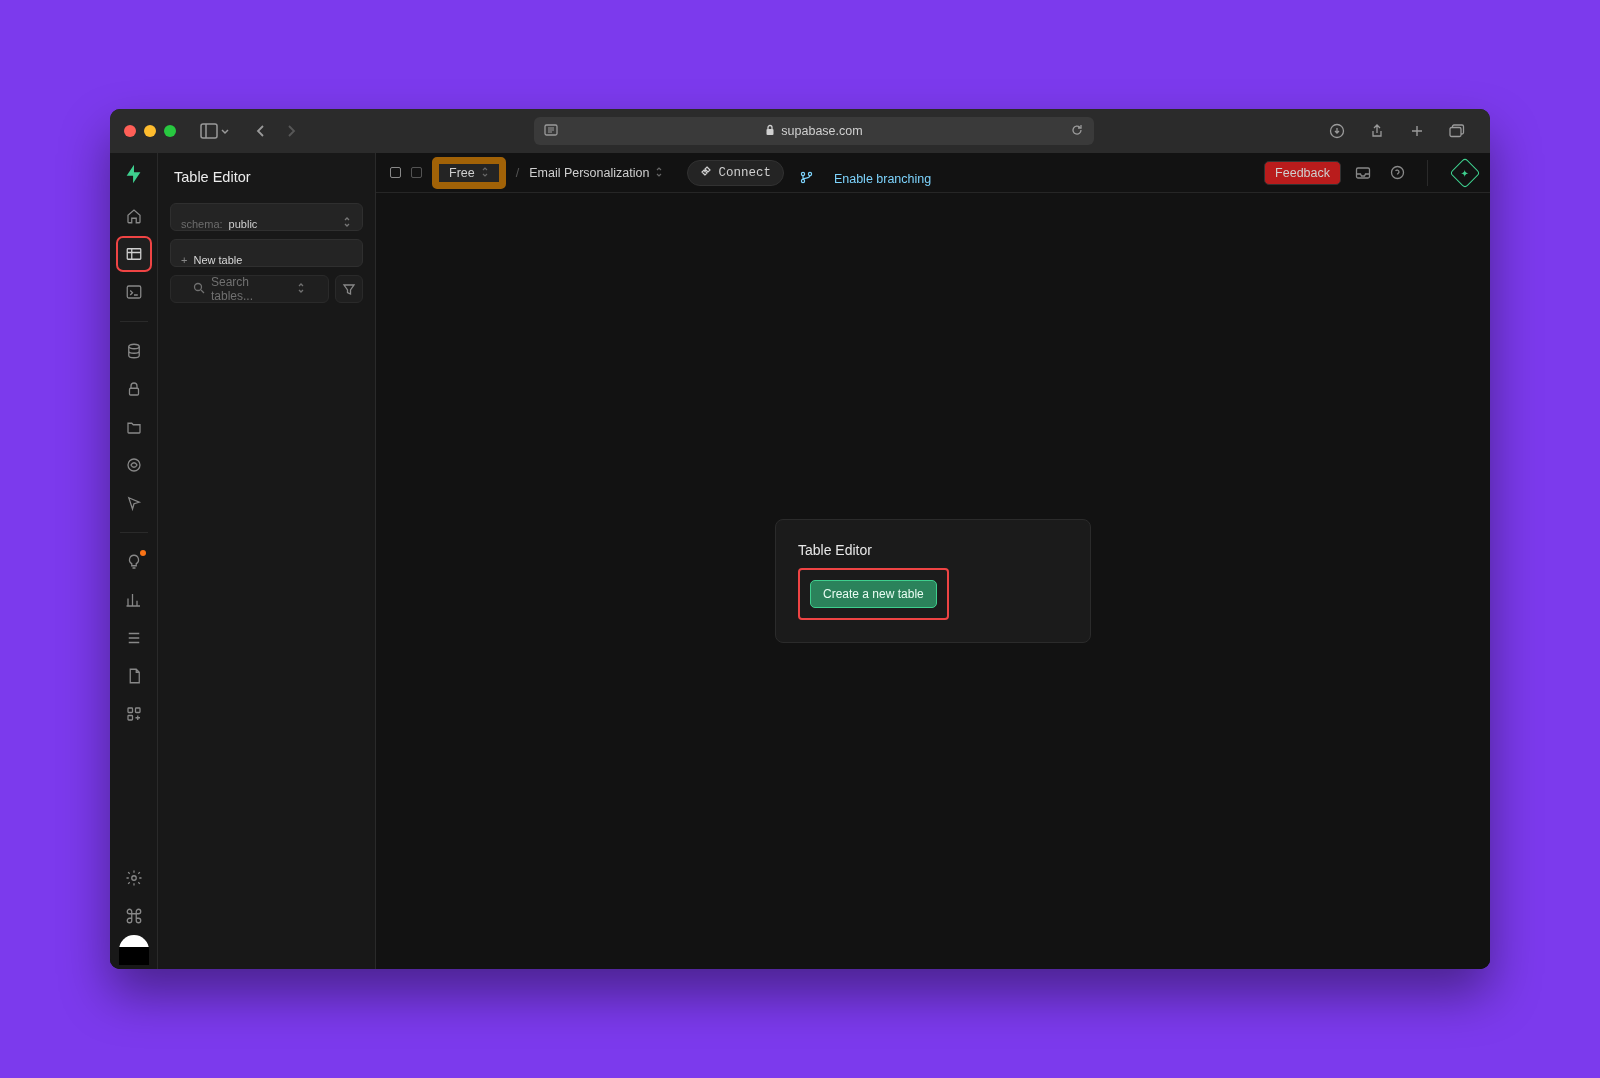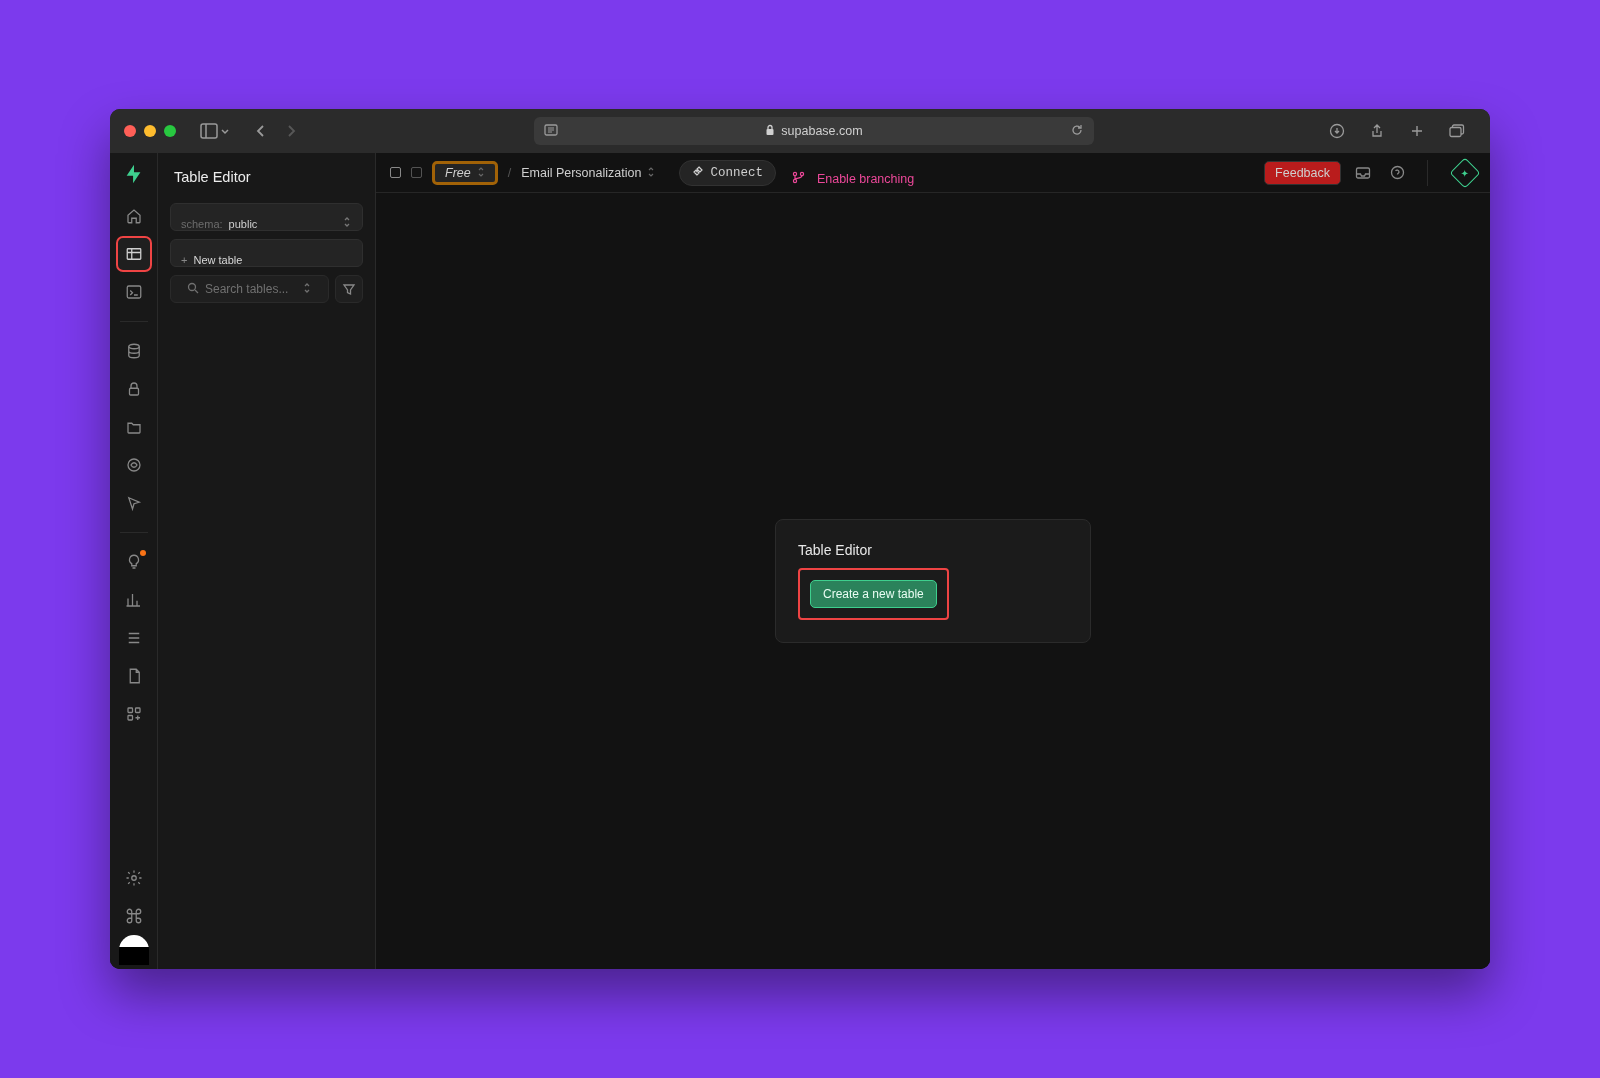--- a/index.html
+++ b/index.html
@@ -84,41 +84,41 @@
 .sidepanel-title { color: #ededed; font-size: 14.5px; font-weight: 500; margin: 4px 4px 10px; }
 .field-box {
   background: #242424; border: 1px solid #2f2f2f; border-radius: 6px;
   height: 28px; display: flex; align-items: flex-end; padding: 0 10px;
   color: #a5a5a5; font-size: 11px; gap: 6px;
 }
 .field-box .chev { margin-left: auto; color: #777; }
 .field-box.btn { color: #d8d8d8; }
 .field-box.btn .plus { color: #888; }
 .search-row { display: flex; gap: 6px; }
-.search-box { flex: 1; background: #1f1f1f; border: 1px solid #2a2a2a; border-radius: 6px; height: 28px; display: flex; align-items: center; padding: 0 16px; gap: 6px; color: #707070; font-size: 12px; }
+.search-box { flex: 1; background: #1f1f1f; border: 1px solid #2a2a2a; border-radius: 6px; height: 28px; display: flex; align-items: center; padding: 0 22px; gap: 6px; color: #707070; font-size: 12px; }
 .filter-btn { width: 28px; height: 28px; background: #1f1f1f; border: 1px solid #2a2a2a; border-radius: 6px; display:flex; align-items:center; justify-content:center; color:#888; }
 .schema-key { color: #6c6c6c; }
 .schema-val { color: #cfcfcf; }
 
 .main { flex: 1; display: flex; flex-direction: column; background: #121212; min-width: 0; }
 
 .topbar {
   height: 40px; border-bottom: 1px solid #262626;
   display: flex; align-items: center; padding: 0 14px; gap: 10px; font-size: 12.5px;
 }
 .tb-square { width: 11px; height: 11px; border: 1.5px solid #888; border-radius: 2px; }
 .tb-pill {
-  background: #242424; border: 3px solid #a16207; border-radius: 5px;
-  padding: 2px 10px; color: #cfcfcf; display:flex; align-items:center; gap:6px;font-style:italic;
+  background: #242424; border: 7px solid #a16207; border-radius: 5px;
+  padding: 2px 10px; color: #cfcfcf; display:flex; align-items:center; gap:6px;
 }
 .tb-slash { color: #555; }
 .tb-link { color: #cfcfcf; display:flex; align-items:center; gap:6px; }
 .tb-chev { color: #666; }
 .tb-plug { background: #242424; border: 1px solid #323232; border-radius: 15px; padding: 4px 12px; color:#cfcfcf; display:flex;align-items:center;gap:6px; }
-.tb-branch { color: #ec4899; display:flex; align-items:center; gap:12px; margin-left:6px;margin-top:12px; }
+.tb-branch { color: #7dd3fc; display:flex; align-items:center; gap:21px; margin-left:6px;margin-top:12px; }
 .tb-spacer { flex: 1; }
 .tb-feedback { background: #b91c1c; border: 1px solid #323232; border-radius: 5px; padding: 4px 10px; color:#cfcfcf; }
 .tb-iconbtn { color: #888; width: 24px; display:flex;justify-content:center; }
 .tb-diamond {
   width: 22px; height: 22px; border: 1.5px solid #3ecf8e; transform: rotate(45deg);
   border-radius: 4px; display:flex;align-items:center;justify-content:center; margin-left: 8px;
 }
 .tb-diamond-inner { color:#3ecf8e; transform: rotate(-45deg); font-size: 10px; }
 .tb-divider { width:1px; height:26px; background:#2a2a2a; margin:0 8px; }
 

